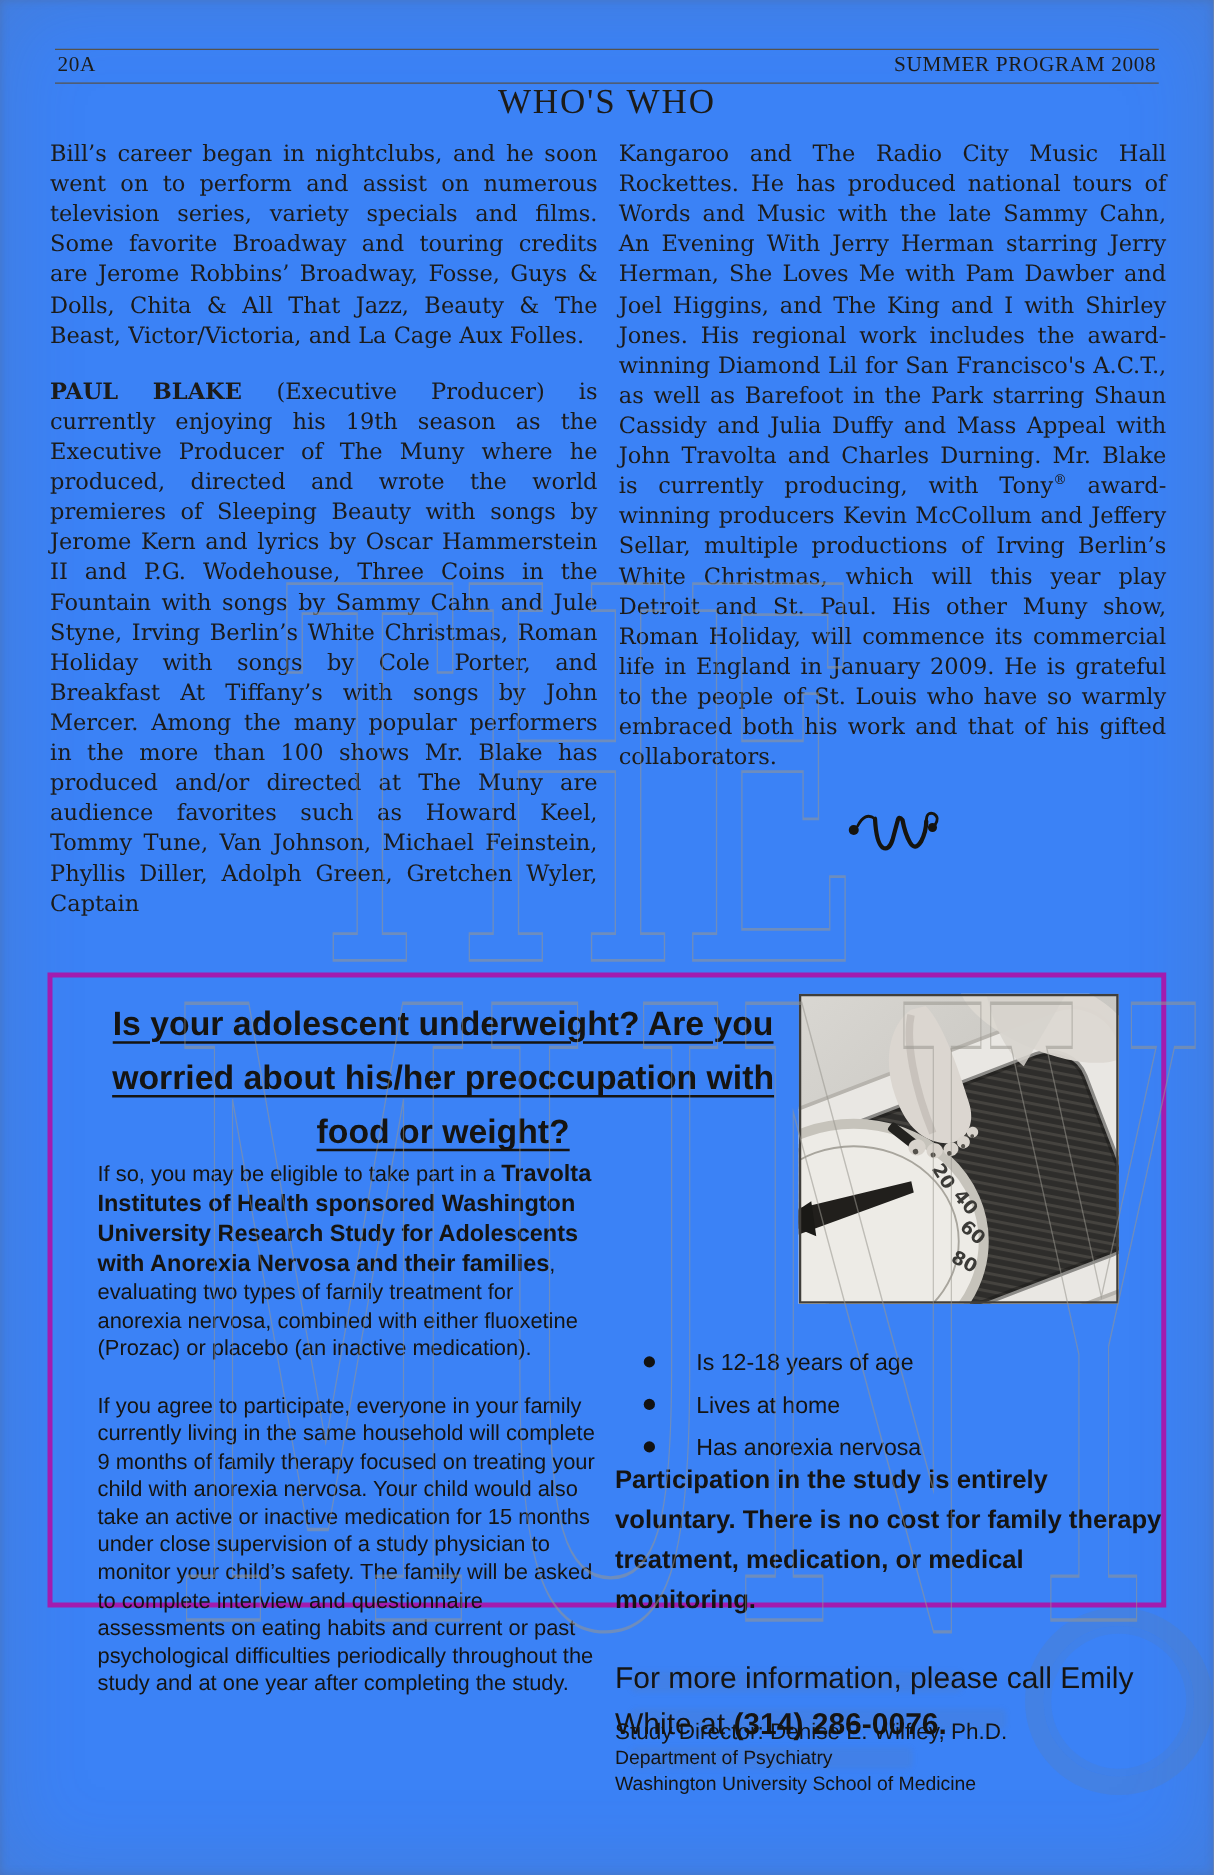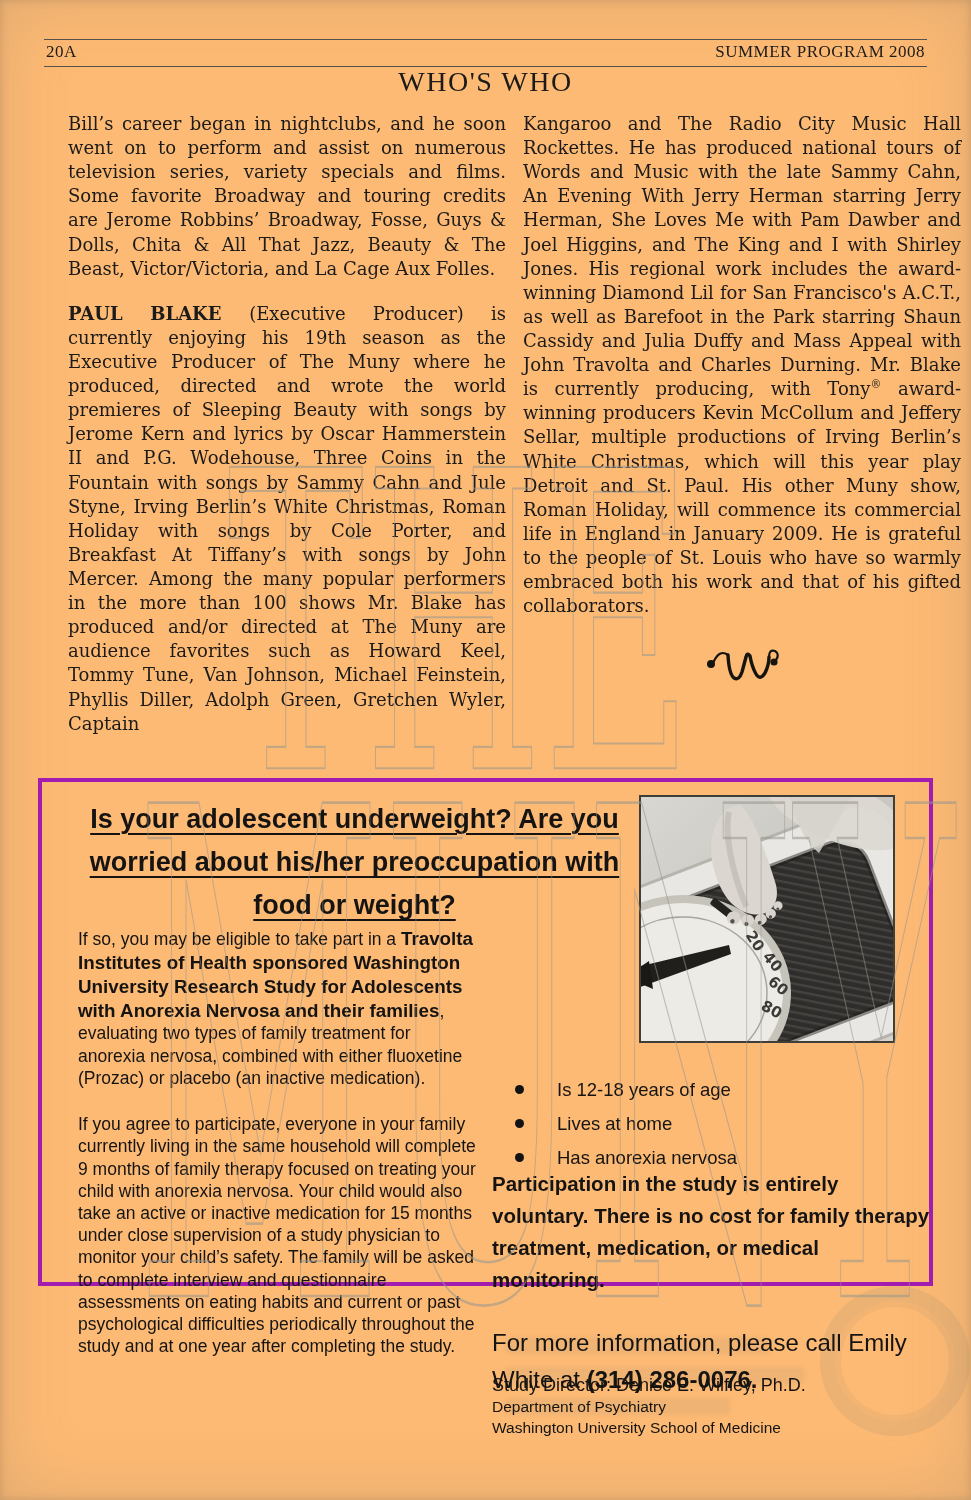--- a/index.html
+++ b/index.html
@@ -1,37 +1,37 @@
 <!DOCTYPE html>
 <html><head>
 <meta charset="utf-8">
 <style>
   * { box-sizing: border-box; }
   html,body { margin:0; padding:0; background:#9b9894; }
   .page {
     position:relative; width:971px; height:1500px; margin:0 auto;
-    background:#fdba74; color:#1c1b19; overflow:hidden;
+    background:#3b82f6; color:#1c1b19; overflow:hidden;
     font-family:"DejaVu Serif", serif;
     box-shadow: inset 0 0 70px rgba(110,105,95,.20), inset 0 0 8px rgba(90,85,80,.25);
   }
   
   .runhead {
     position:absolute; left:44px; right:44px; top:39px;
     border-top:1.5px solid #55524d; border-bottom:1.5px solid #55524d;
     display:flex; justify-content:space-between; align-items:baseline;
     font-family:"Liberation Serif", serif; font-size:17px; padding:2px 2px 4px;
     letter-spacing:.5px;
   }
   .page-title {
     position:absolute; top:66px; left:0; right:0; text-align:center;
     font-family:"Liberation Serif", serif; font-size:28px; letter-spacing:1.5px;
     font-weight:500;
   }
   
-  .columns { position:absolute; top:112px; left:40px; width:893px; display:flex; gap:17px; z-index:2;margin-left:28px; }
+  .columns { position:absolute; top:112px; left:40px; width:893px; display:flex; gap:17px; z-index:2; }
   .col { width:438px; text-align:justify; font-size:18px; line-height:1.34; }
   .col p { margin:0 0 21px; }
   .ri  { }
   .rb  { font-weight:bold; }
   .rsup{ vertical-align:super; font-size:60%; line-height:0; }
   .ornament-wrap { text-align:center; margin-top:12px; }
   
   .watermark { position:absolute; left:0; top:0; z-index:6; pointer-events:none; }
   
   .ghost-circle {

